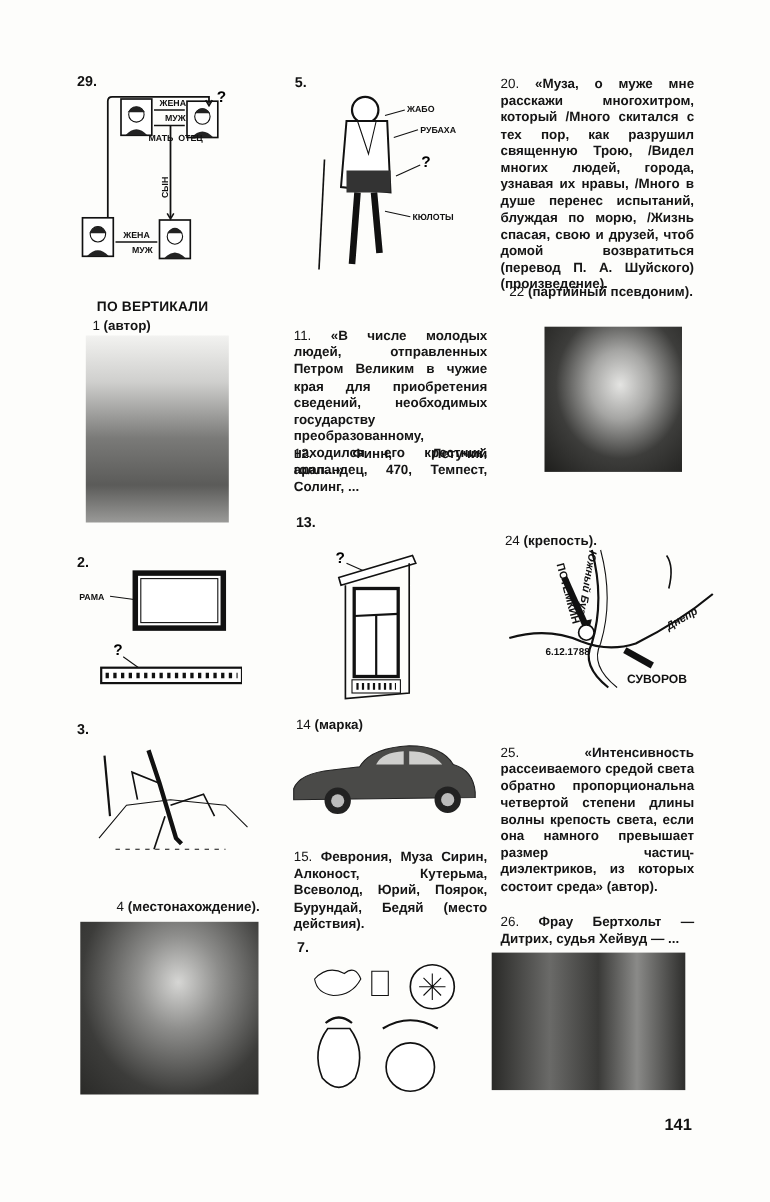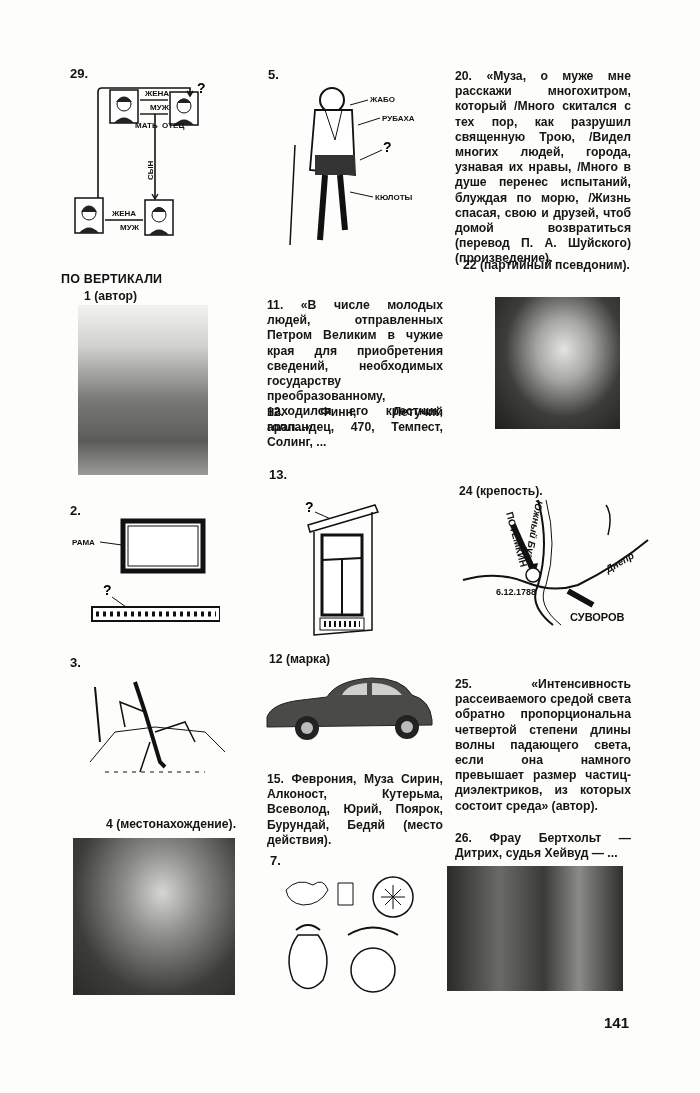--- a/index.html
+++ b/index.html
@@ -1,21 +1,21 @@
 <!DOCTYPE html>
 <html><head>
 <meta charset="utf-8">
 <style>
   html, body { margin:0; padding:0; }
   body { width:700px; height:1093px; background:#fdfdfb; position:relative; overflow:hidden;
          font-family:"Liberation Sans", sans-serif; color:#111; }
   .abs { position:absolute; }
   .num { font-weight:bold; font-size:13px; }
   .clue { font-size:12.2px; line-height:15.2px; font-weight:bold; text-align:justify; color:#151515; }
-  .clue .n { font-weight:bold; }
+  .clue .n { font-weight:normal; }
   .heading { font-weight:bold; font-size:12.5px; letter-spacing:0.2px; }
   .lbl { font-size:8px; font-weight:bold; fill:#111; font-family:"Liberation Sans", sans-serif; }
   .photo { background:#8a8a8a; }
   .pagenum { font-weight:bold; font-size:15px; }
 </style>
 </head>
 <body>
 
 <div class="abs num" style="left:70px;top:66px;">29.</div>
 <svg class="abs" style="left:70px;top:80px;" width="170" height="165">
@@ -56,21 +56,21 @@
   <text class="lbl" x="75" y="16">ЖЕНА</text>
   <text class="lbl" x="80" y="30">МУЖ</text>
   <text class="lbl" x="65" y="48">МАТЬ</text>
   <text class="lbl" x="92" y="48">ОТЕЦ</text>
   <text class="lbl" x="0" y="0" transform="translate(83,100) rotate(-90)">СЫН</text>
   <text class="lbl" x="42" y="136">ЖЕНА</text>
   <text class="lbl" x="50" y="150">МУЖ</text>
   <text x="127" y="13" style="font-size:14px;font-weight:bold">?</text>
 </svg>
 
-<div class="abs heading" style="left:61px;top:272px;">ПО ВЕРТИКАЛИ</div>
+<div class="abs heading" style="left:88px;top:272px;">ПО ВЕРТИКАЛИ</div>
 <div class="abs clue" style="left:84px;top:289px;"><span class="n">1</span> <span>(автор)</span></div>
 <div class="abs photo" style="left:78px;top:305px;width:130px;height:170px;background:linear-gradient(180deg,#f2f2f0 0%,#cfcfcd 25%,#7a7a78 55%,#5b5b59 80%,#9a9a98 100%);"></div>
 
 <div class="abs num" style="left:70px;top:503px;">2.</div>
 <svg class="abs" style="left:70px;top:515px;" width="150" height="110">
   <rect x="53" y="6" width="80" height="50" fill="#fff" stroke="#111" stroke-width="5"></rect>
   <rect x="58" y="11" width="70" height="40" fill="#fff" stroke="#111" stroke-width="1"></rect>
   <text class="lbl" x="2" y="30">РАМА</text>
   <line x1="30" y1="27" x2="52" y2="30" stroke="#111"></line>
   <text x="33" y="80" style="font-size:14px;font-weight:bold">?</text>
@@ -120,21 +120,21 @@
   <line x1="15" y1="22" x2="33" y2="30" stroke="#111"></line>
   <path d="M8 35 L75 15 L78 22 L10 42 Z" fill="#fff" stroke="#111" stroke-width="1.5"></path>
   <path d="M14 42 L14 145 L72 140 L72 22" fill="none" stroke="#111" stroke-width="1.5"></path>
   <rect x="22" y="45" width="40" height="80" fill="#fff" stroke="#111" stroke-width="3"></rect>
   <line x1="22" y1="70" x2="62" y2="68" stroke="#111" stroke-width="2"></line>
   <line x1="42" y1="70" x2="42" y2="125" stroke="#111" stroke-width="2"></line>
   <rect x="20" y="128" width="44" height="12" fill="#fff" stroke="#111"></rect>
   <path d="M24 134 h36" stroke="#111" stroke-width="6" stroke-dasharray="2 3"></path>
 </svg>
 
-<div class="abs clue" style="left:269px;top:652px;"><span class="n">12</span> <span>(марка)</span></div>
+<div class="abs clue" style="left:269px;top:652px;"><span class="n">14</span> <span>(марка)</span></div>
 <svg class="abs" style="left:262px;top:675px;" width="175" height="70">
   <path d="M5 42 Q10 28 40 25 L65 22 Q75 5 110 3 Q140 3 150 20 Q168 25 170 45 L170 50 L5 52 Z" fill="#4a4a48" stroke="#222"></path>
   <path d="M80 20 Q85 9 105 8 L105 20 Z M110 8 Q130 8 140 20 L110 20 Z" fill="#cfcfcd"></path>
   <circle cx="45" cy="53" r="12" fill="#222"></circle>
     <circle cx="45" cy="53" r="6" fill="#bbb"></circle>
   <circle cx="145" cy="52" r="12" fill="#222"></circle>
     <circle cx="145" cy="52" r="6" fill="#bbb"></circle>
 </svg>
 
 <div class="abs clue" style="left:267px;top:772px;width:176px;"><span class="n">15.</span> <span>Феврония, Муза Сирин, Алконост, Кутерьма, Всеволод, Юрий, Поярок, Бурундай, Бедяй (место действия).</span></div>
@@ -166,18 +166,18 @@
   <path d="M70 70 L77 80 L80 68 Z" fill="#111"></path>
   <circle cx="75" cy="80" r="7" fill="#fff" stroke="#111" stroke-width="1.5"></circle>
   <path d="M135 110 L110 96" stroke="#111" stroke-width="6"></path>
   <text class="lbl" transform="translate(48,18) rotate(75)" style="font-size:10px">ПОТЕМКИН</text>
   <text class="lbl" transform="translate(78,5) rotate(100)" style="font-size:10px;font-style:italic">Южный Буг</text>
   <text class="lbl" transform="translate(150,78) rotate(-30)" style="font-size:10px;font-style:italic">Днепр</text>
   <text class="lbl" x="38" y="100" style="font-size:9px">6.12.1788</text>
   <text class="lbl" x="112" y="126" style="font-size:11px">СУВОРОВ</text>
 </svg>
 
-<div class="abs clue" style="left:455px;top:677px;width:176px;"><span class="n">25.</span> <span>«Интенсивность рассеиваемого средой света обратно пропорциональна четвертой степени длины волны падающего света, если она намного превышает размер частиц-диэлектриков, из которых состоит среда» (автор).</span></div>
+<div class="abs clue" style="left:455px;top:677px;width:176px;"><span class="n">25.</span> <span>«Интенсивность рассеиваемого средой света обратно пропорциональна четвертой степени длины волны крепость света, если она намного превышает размер частиц-диэлектриков, из которых состоит среда» (автор).</span></div>
 
 <div class="abs clue" style="left:455px;top:831px;width:176px;"><span class="n">26.</span> <span>Фрау Бертхольт — Дитрих, судья Хейвуд — ...</span></div>
 <div class="abs photo" style="left:447px;top:866px;width:176px;height:125px;background:linear-gradient(90deg,#2a2a28 0%,#6a6a68 30%,#3a3a38 55%,#8a8a88 75%,#2e2e2c 100%);"></div>
 
 <div class="abs pagenum" style="left:604px;top:1014px;">141</div>
 
 </body></html>

